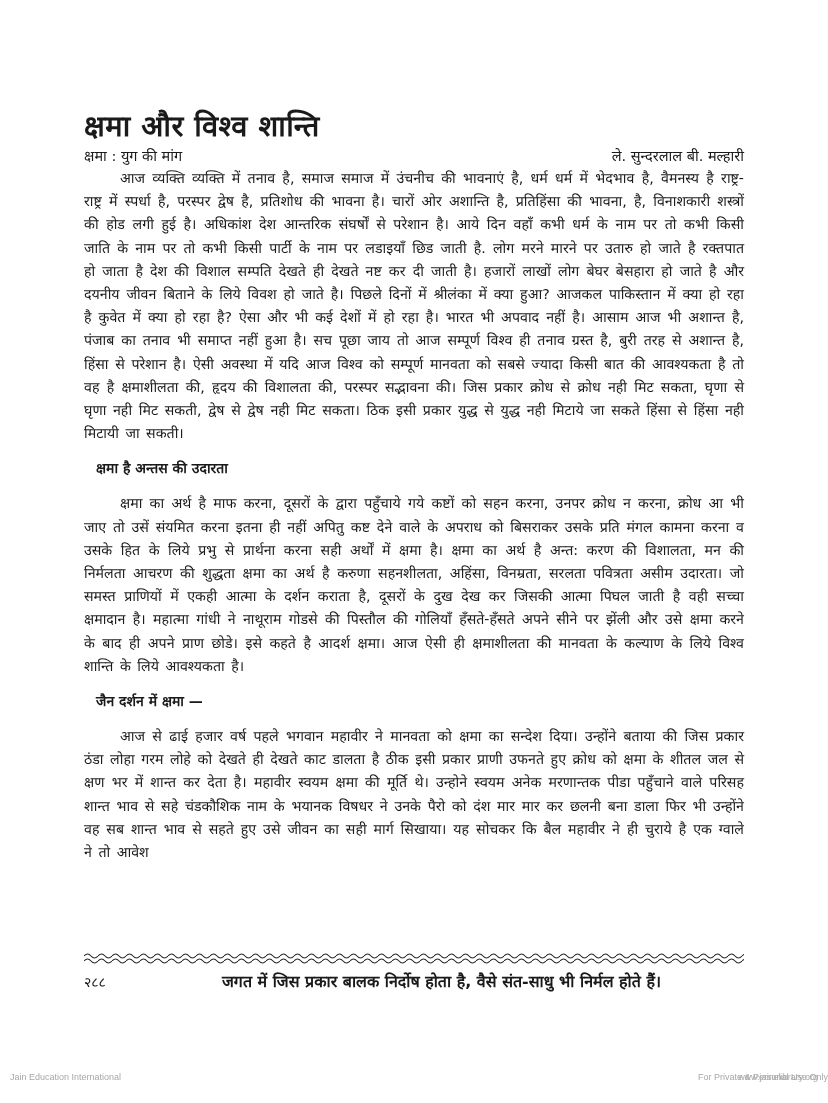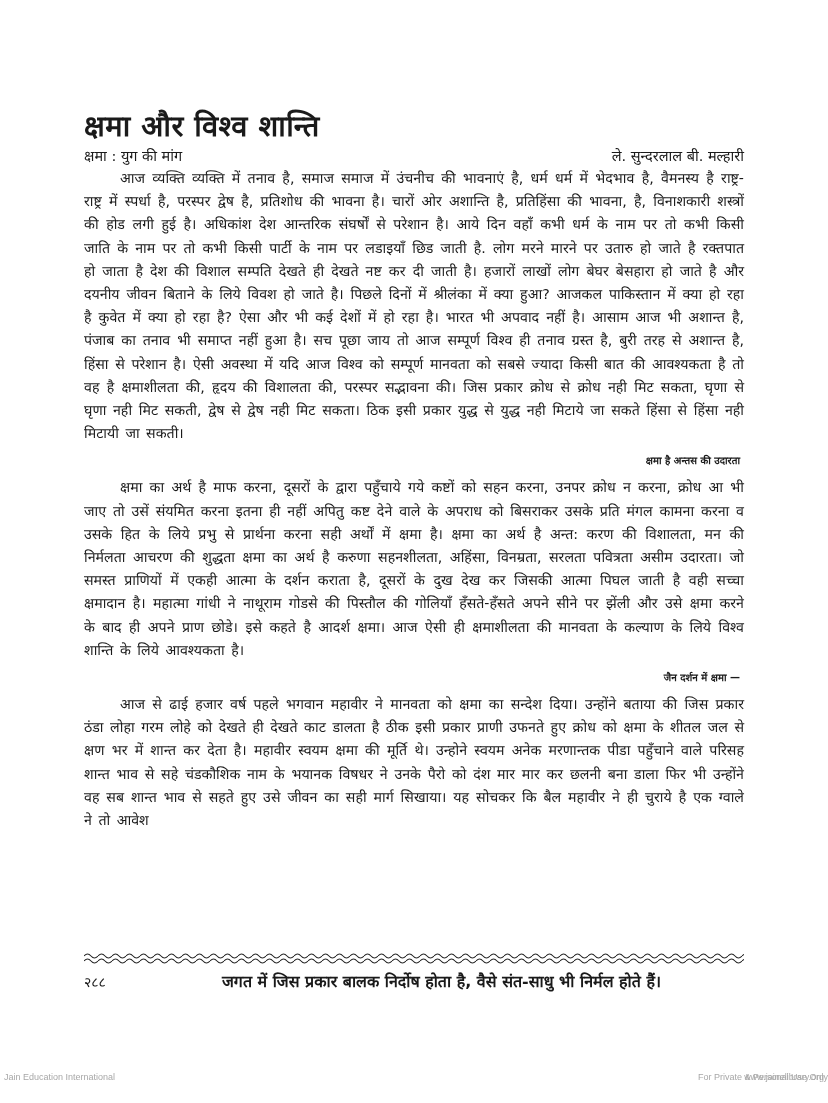--- a/index.html
+++ b/index.html
@@ -40,25 +40,24 @@
     .para {
       font-size: 14.2px;
       line-height: 23.2px;
       text-align: justify;
       text-align-last: left;
       margin: 0;
       word-spacing: 2px;
     }
     .para.indent { text-indent: 36px; }
     .section-head {
-      font-size: 10px;
+      font-size: 14px;
       font-weight: bold;
       line-height: 23px;
-      margin: 4px;
-      text-align: right;
+      margin: 12px;
     }
     .wavy {
       position: absolute;
       left: 84px;
       top: 952px;
       width: 660px;
       height: 14px;
     }
     .footer-row {
       position: absolute;
@@ -78,21 +77,21 @@
       font-size: 16px;
       font-weight: bold;
     }
     .watermark-bar {
       position: absolute;
       left: 0;
       top: 1072px;
       width: 828px;
       display: flex;
       justify-content: space-between;
-      padding: 0 4px;
+      padding: 0 10px;
       box-sizing: border-box;
       font-family: "Liberation Sans", sans-serif;
       font-size: 9px;
       color: #a8a8a8;
     }
     .watermark-bar span { display: block; }
     .wm-center { position: absolute; left: 0; right: 0; text-align: right; }
   </style>
 </head>
 <body>

